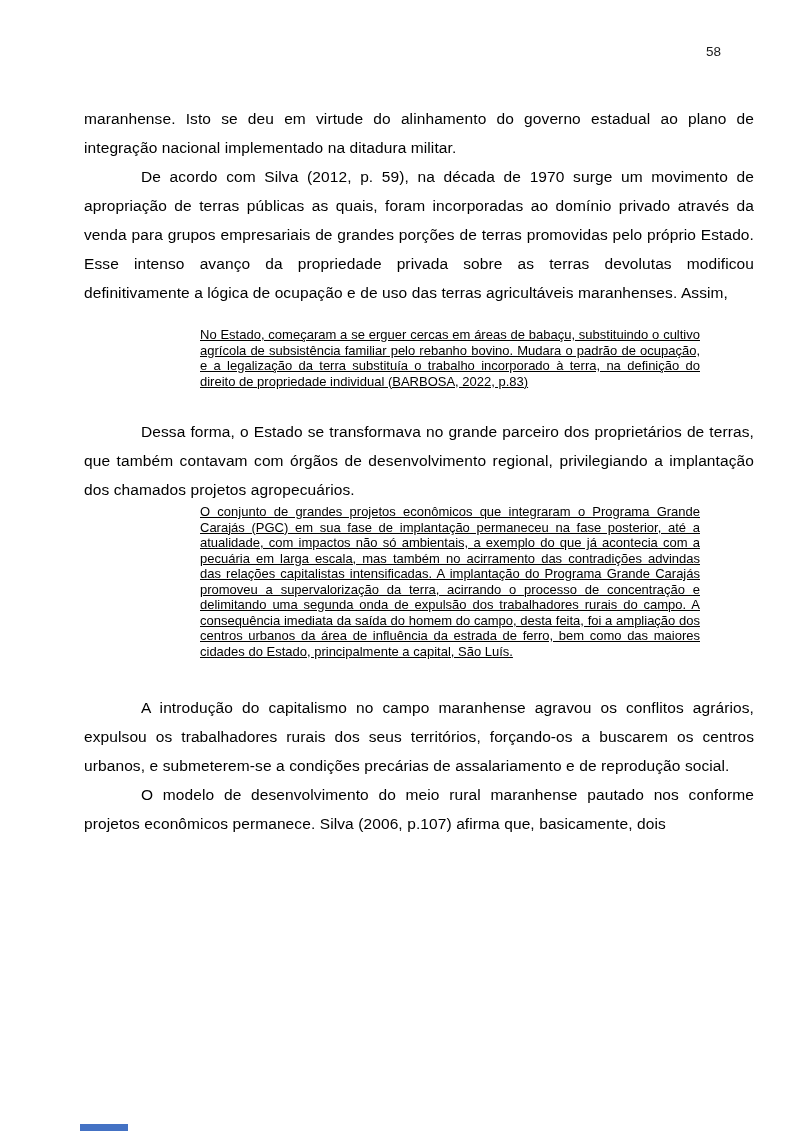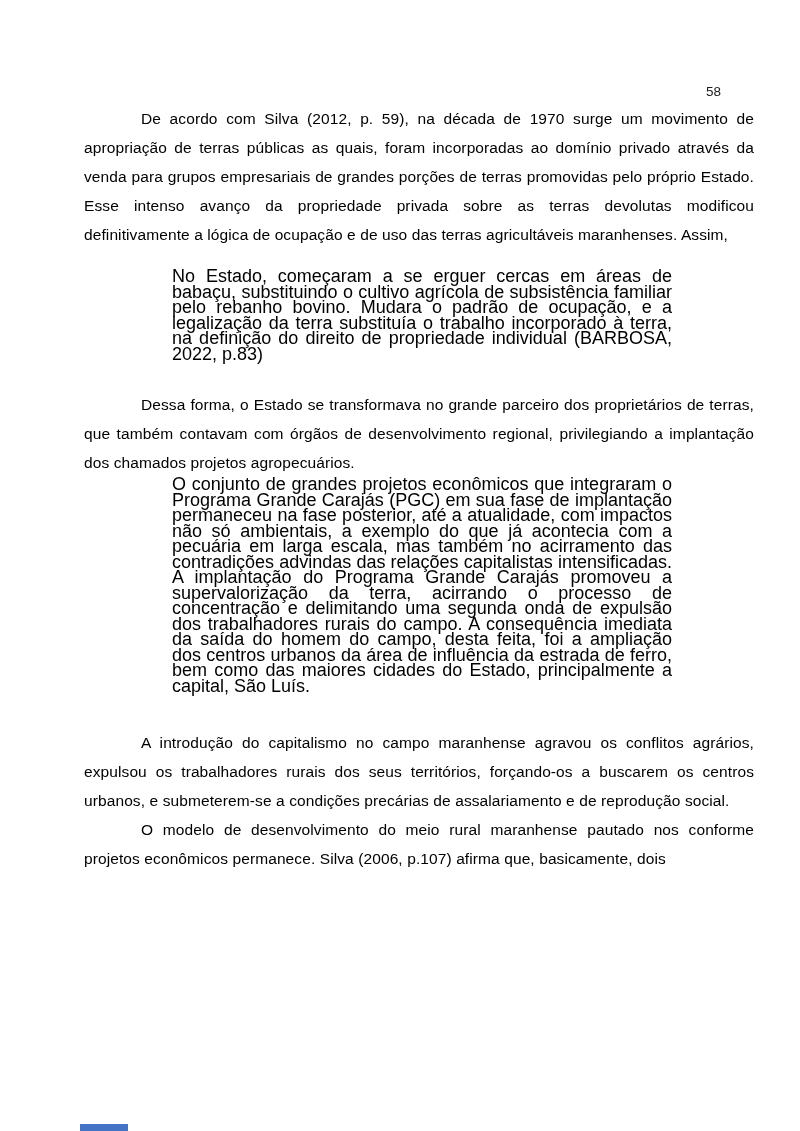--- a/index.html
+++ b/index.html
@@ -16,44 +16,44 @@
     font-family: "Liberation Sans", sans-serif;
     overflow: hidden;
   }
   .page-number {
     position: absolute;
     top: 44px;
     right: 79px;
     font-size: 13.5px;
     line-height: 16px;
     color: #1a1a1a;
-    margin-top: 40px;
   }
   .body-text {
     position: absolute;
     left: 84px;
     top: 104px;
     width: 670px;
   }
   p.par {
     margin: 0;
     font-size: 15.5px;
     line-height: 29px;
     text-align: justify;
     letter-spacing: 0.1px;
   }
   p.par.indent {
     text-indent: 57px;
   }
   .quote {
-    margin: 20px 0 28px 88px;
+    margin: 20px 0 28px 116px;
     width: 500px;
-    font-size: 18px;
+    font-size: 13px;
     line-height: 15.5px;
     text-align: justify;
+    text-decoration: underline;
   }
   .quote.q2 {
     margin-top: 0;
     margin-bottom: 34px;
   }
   .bottom-bar {
     position: absolute;
     left: 80px;
     bottom: 0;
     width: 48px;
@@ -63,20 +63,21 @@
 </style>
 </head>
 <body>
 
 <div class="page">
 
   <div class="page-number">58</div>
 
   <div class="body-text">
 
+    <p class="par">maranhense. Isto se deu em virtude do alinhamento do governo estadual ao plano de integração nacional implementado na ditadura militar.</p>
 
     <p class="par indent">De acordo com Silva (2012, p. 59), na década de 1970 surge um movimento de apropriação de terras públicas as quais, foram incorporadas ao domínio privado através da venda para grupos empresariais de grandes porções de terras promovidas pelo próprio Estado. Esse intenso avanço da propriedade privada sobre as terras devolutas modificou definitivamente a lógica de ocupação e de uso das terras agricultáveis maranhenses. Assim,</p>
 
     <div class="quote">No Estado, começaram a se erguer cercas em áreas de babaçu, substituindo o cultivo agrícola de subsistência familiar pelo rebanho bovino. Mudara o padrão de ocupação, e a legalização da terra substituía o trabalho incorporado à terra, na definição do direito de propriedade individual (BARBOSA, 2022, p.83)</div>
 
     <p class="par indent">Dessa forma, o Estado se transformava no grande parceiro dos proprietários de terras, que também contavam com órgãos de desenvolvimento regional, privilegiando a implantação dos chamados projetos agropecuários.</p>
 
 
     <div class="quote q2">O conjunto de grandes projetos econômicos que integraram o Programa Grande Carajás (PGC) em sua fase de implantação permaneceu na fase posterior, até a atualidade, com impactos não só ambientais, a exemplo do que já acontecia com a pecuária em larga escala, mas também no acirramento das contradições advindas das relações capitalistas intensificadas. A implantação do Programa Grande Carajás promoveu a supervalorização da terra, acirrando o processo de concentração e delimitando uma segunda onda de expulsão dos trabalhadores rurais do campo. A consequência imediata da saída do homem do campo, desta feita, foi a ampliação dos centros urbanos da área de influência da estrada de ferro, bem como das maiores cidades do Estado, principalmente a capital, São Luís.</div>
 

